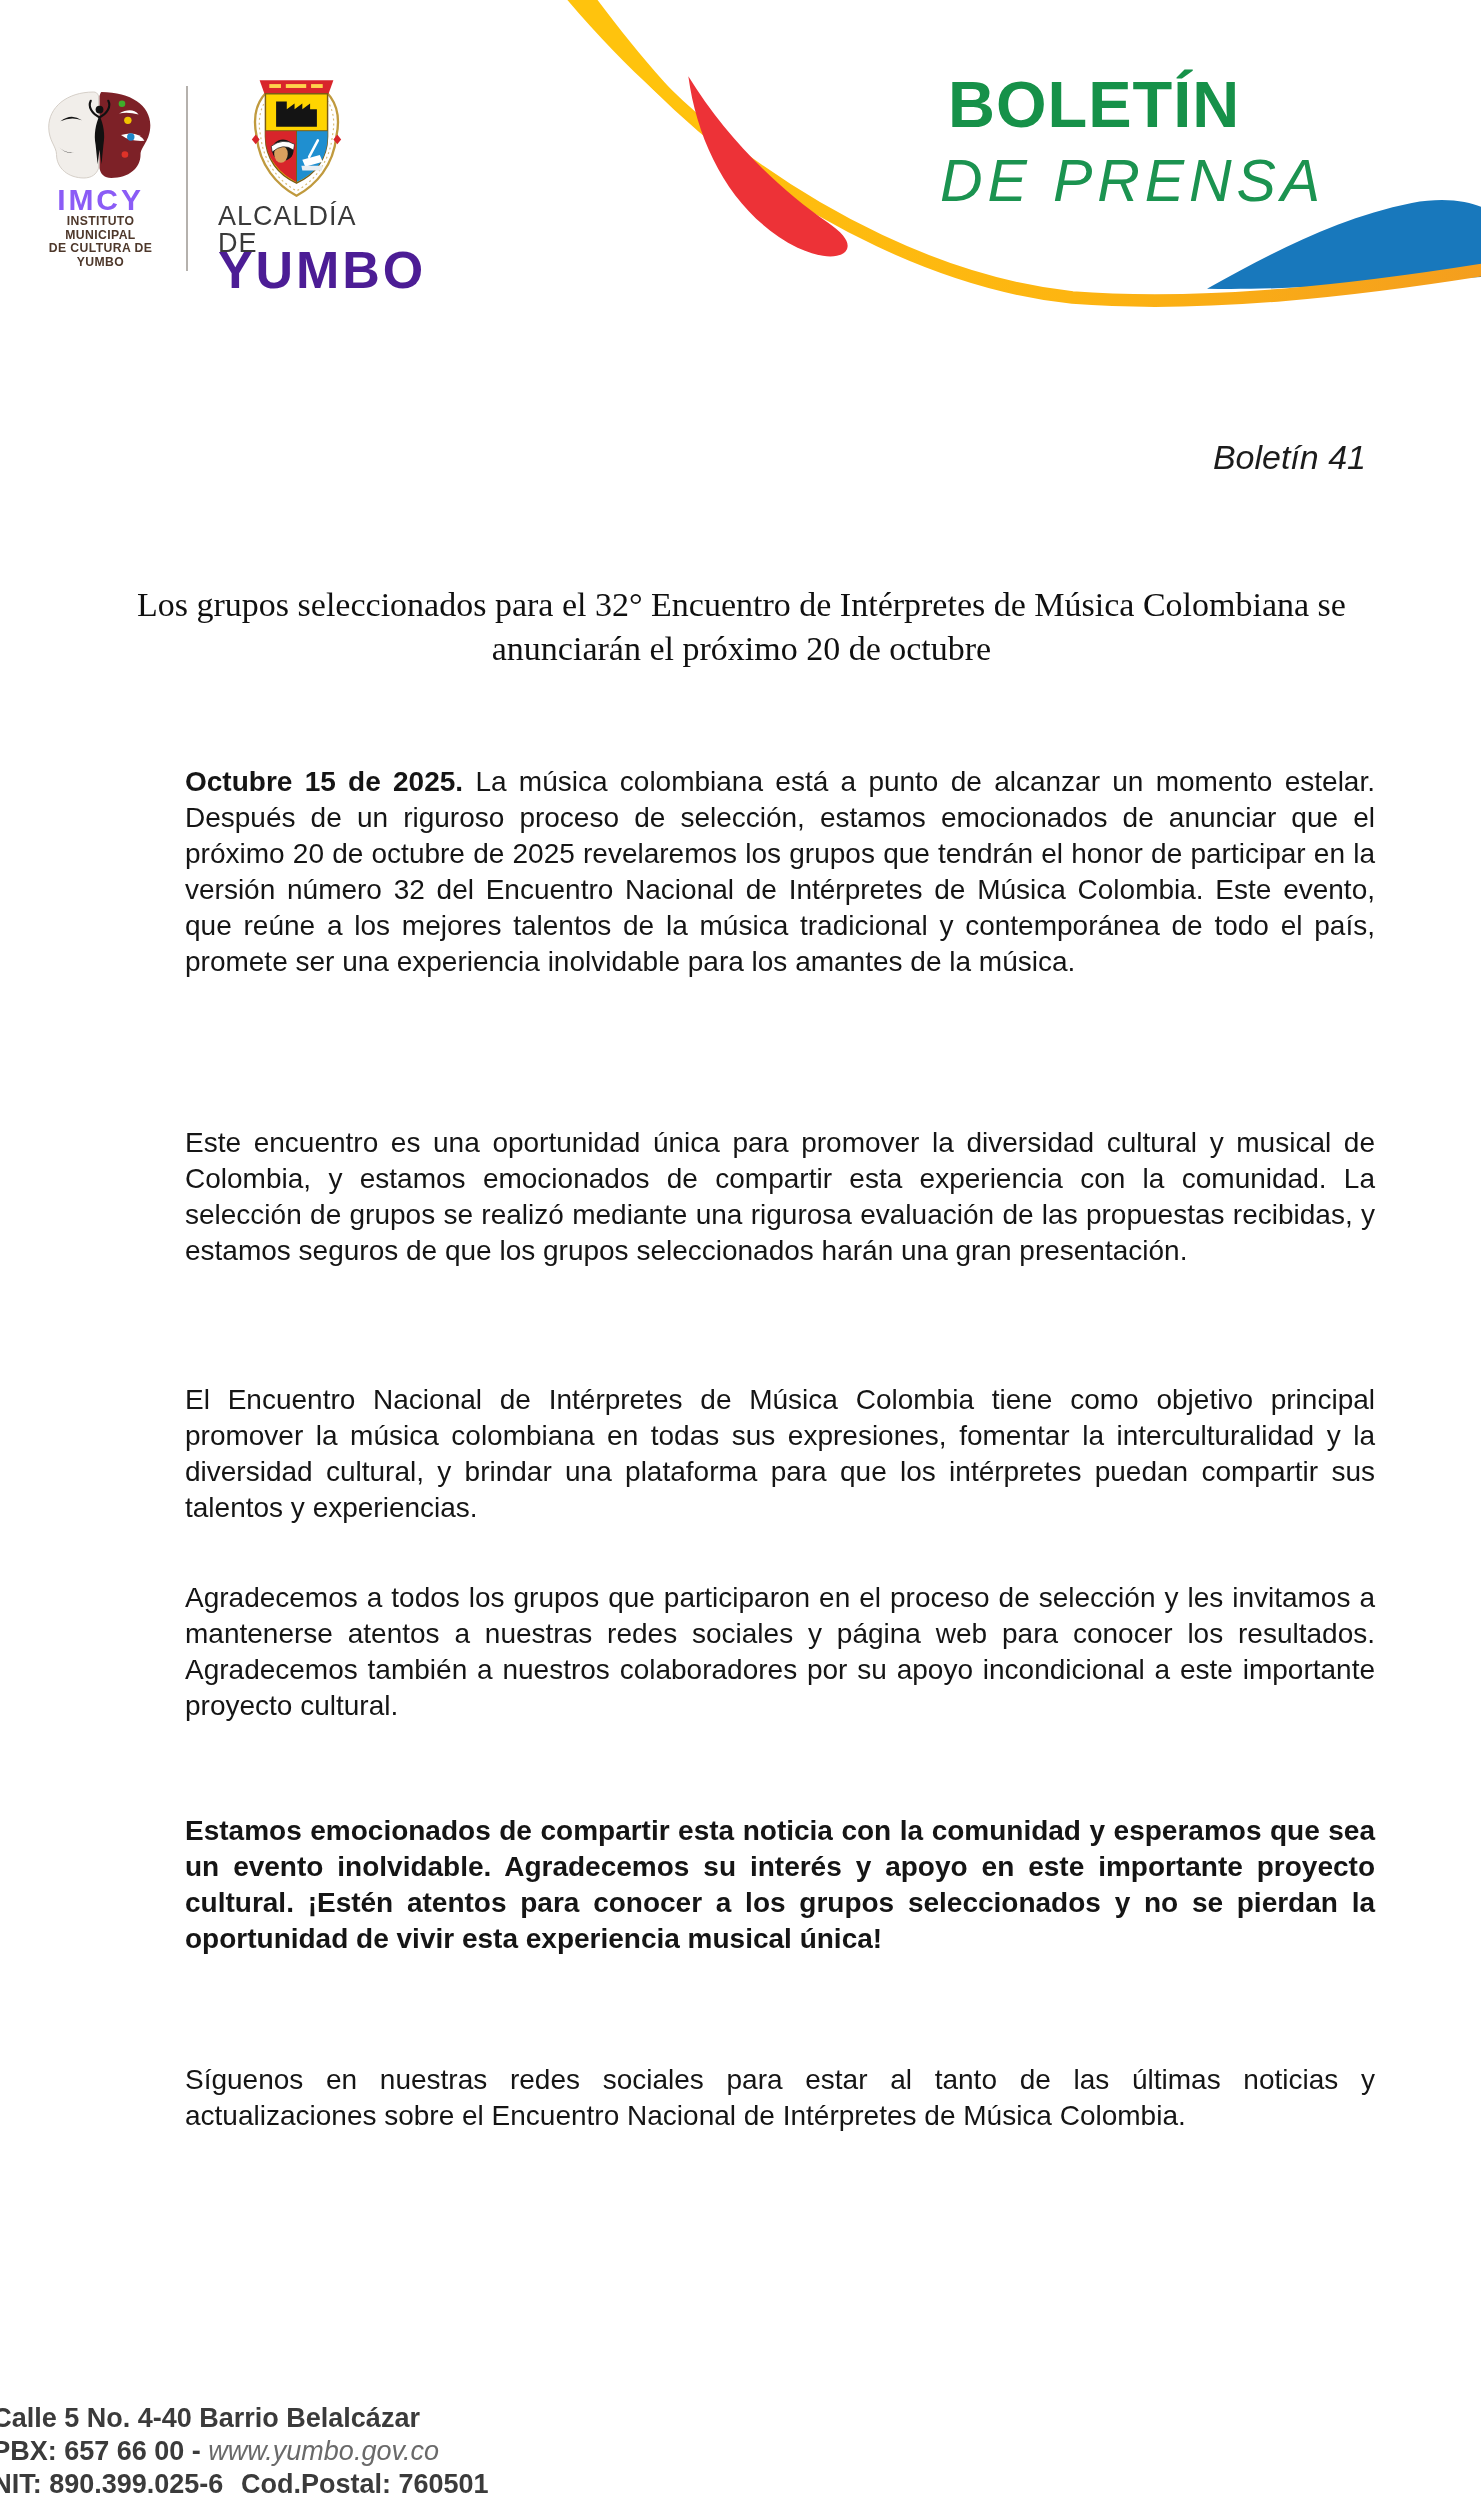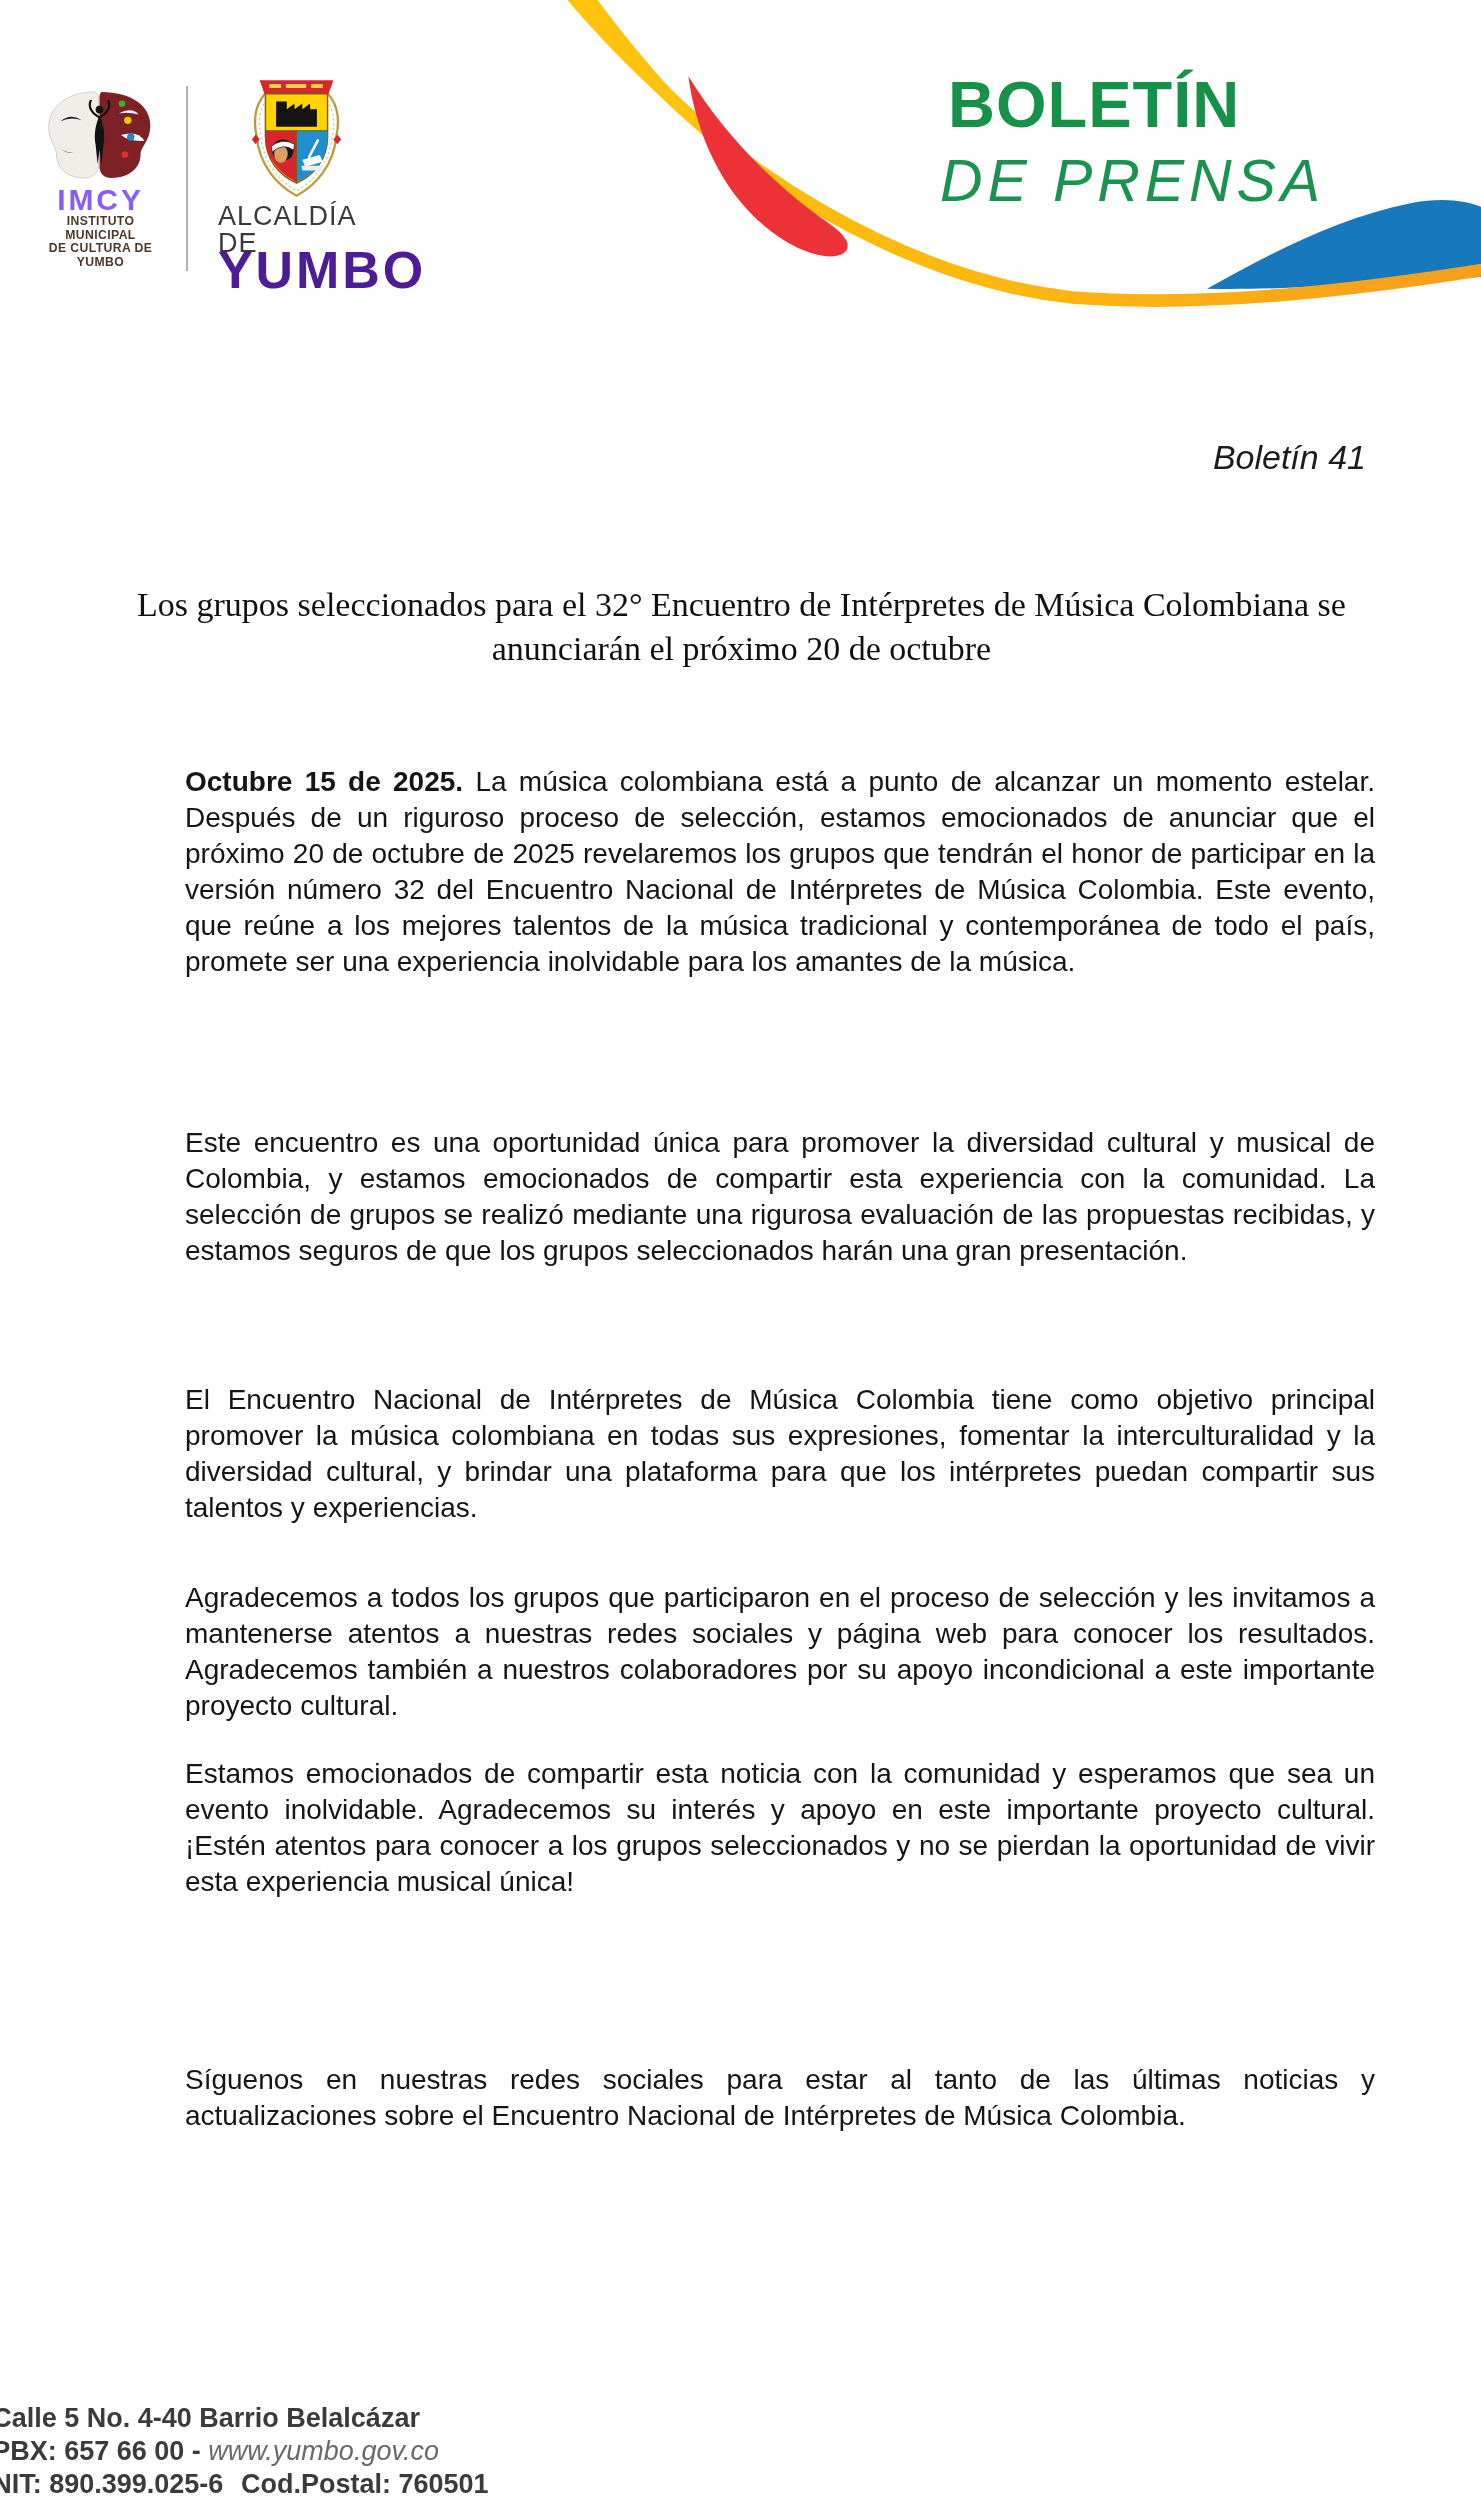--- a/index.html
+++ b/index.html
@@ -72,21 +72,21 @@
     left:185px;width:1190px;
     font-size:28px;line-height:36px;
     text-align:justify;color:#151515;
   }
   .para b{font-weight:700;}
   #p1{top:736px;}
   #subhead{top:1030px;text-align:left;}
   #p2{top:1097px;}
   #p3{top:1354px;}
   #p4{top:1564px;margin-top:16px;}
-  #p5{top:1728px;}
+  #p5{top:1785px;font-weight:bold;}
   #p6{top:2034px;}
 
   
   #footer{
     left:-7.8px;top:2402px;width:741px;
     font-size:27px;font-weight:700;color:#3b3b3b;line-height:33px;
     white-space:nowrap;
   }
   #footer .site{
     font-weight:400;font-style:italic;color:#6a6a6a;

